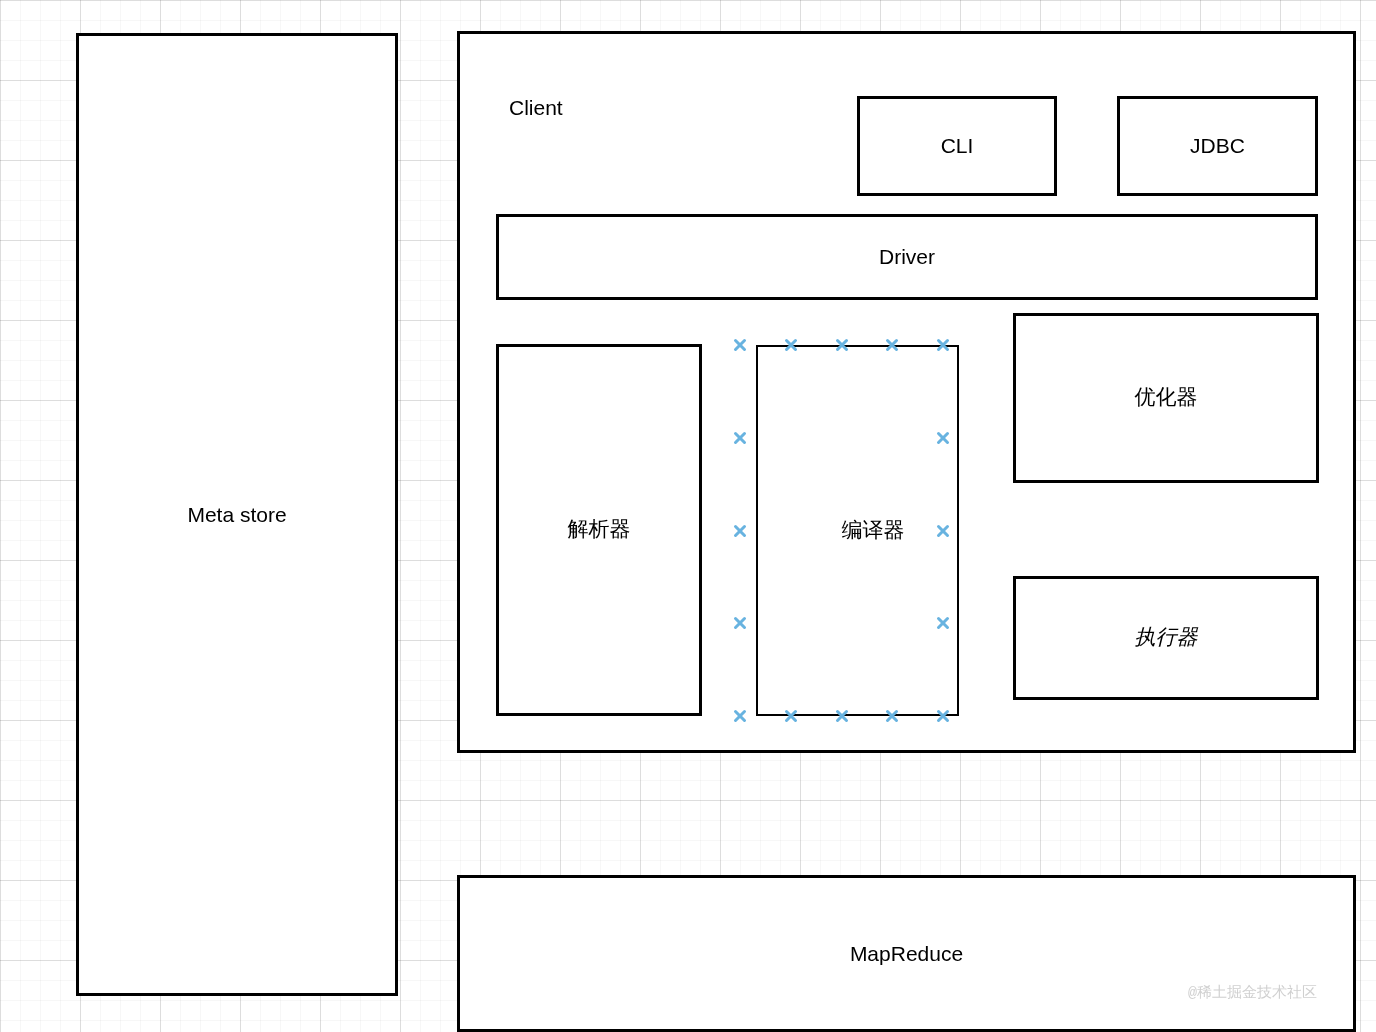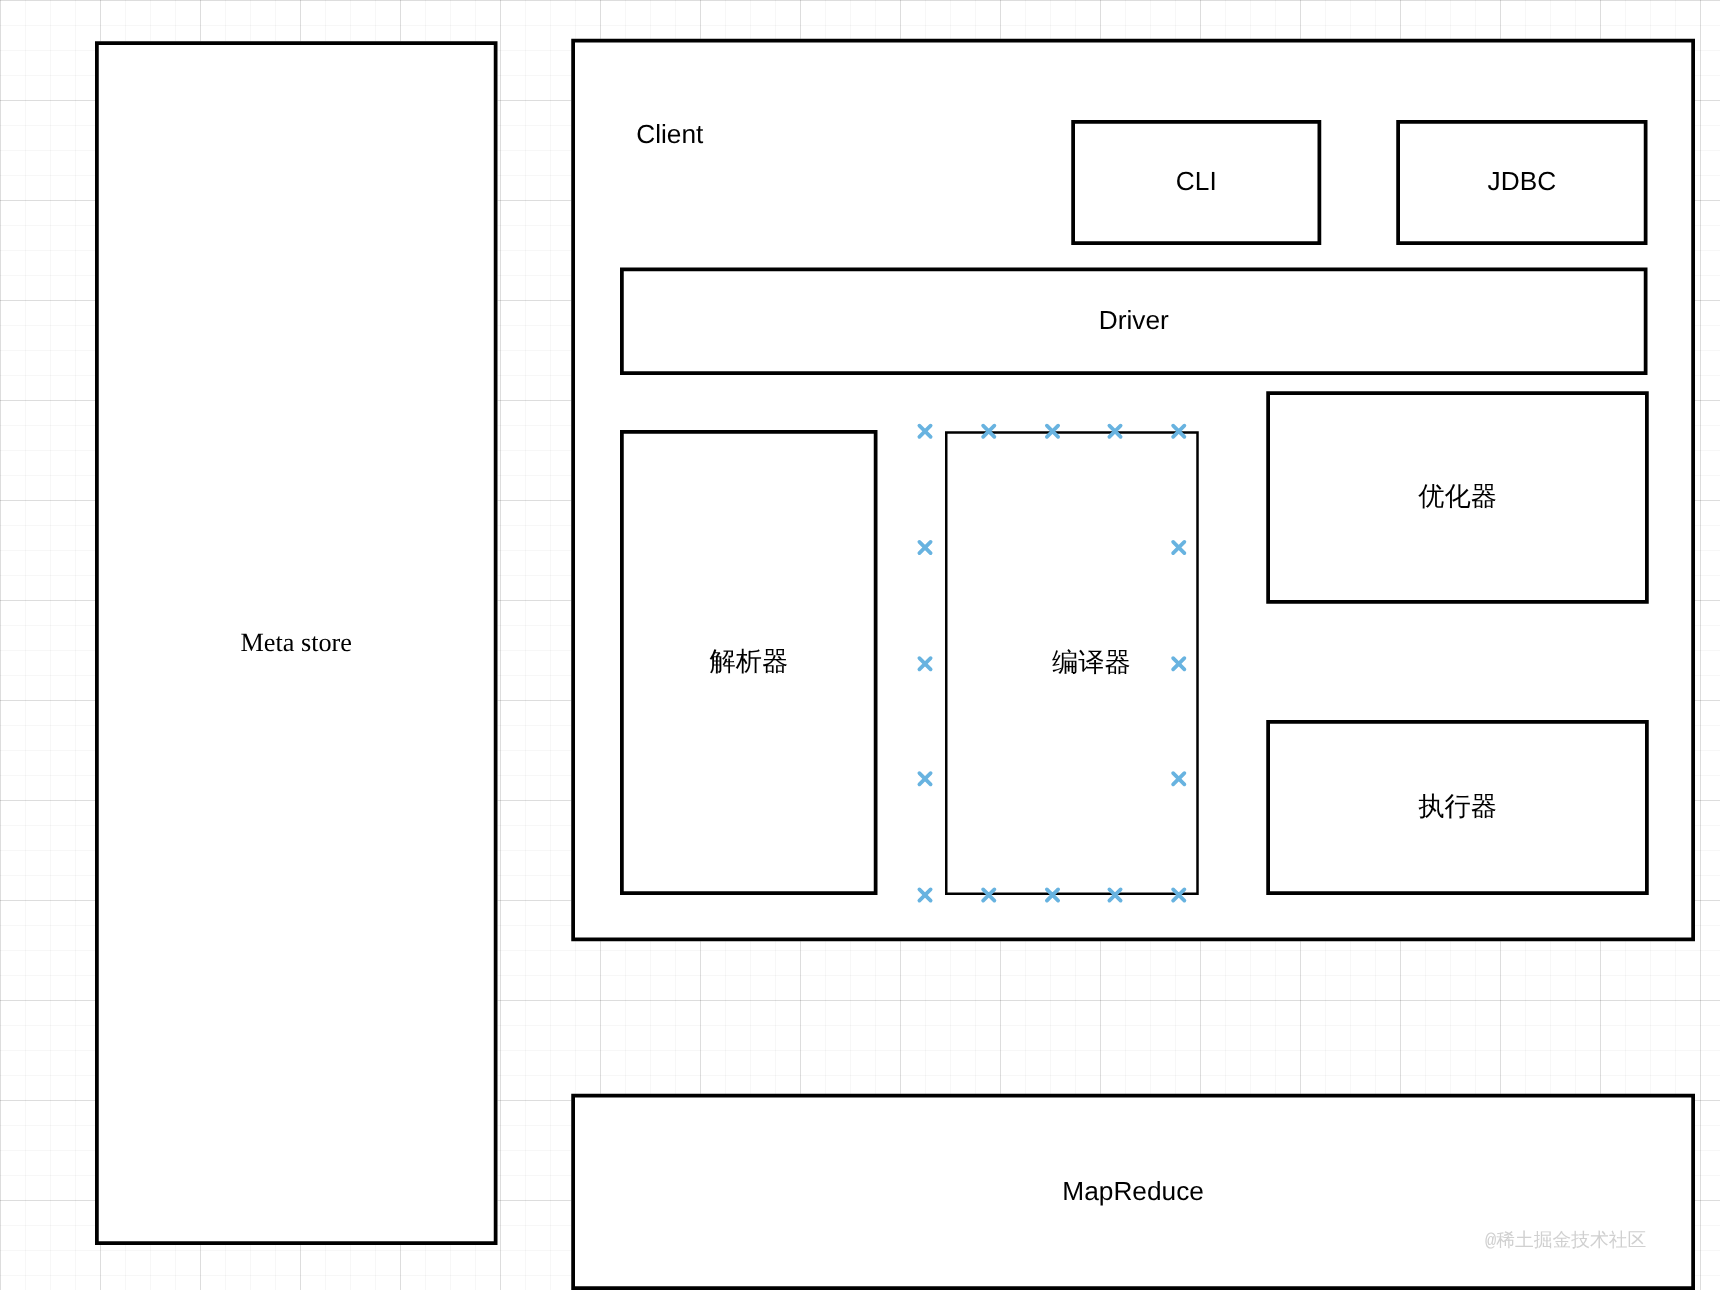--- a/index.html
+++ b/index.html
@@ -83,21 +83,21 @@
     white-space: nowrap;
     user-select: none;
     opacity: 0.85;
   }
 </style>
 </head>
 <body>
 
 <div id="canvas">
 
-  <div class="node" style="left: 60px; top: 33px; width: 322px; height: 963px; font-family: Liberation Serif, serif;">
+  <div class="node" style="left: 60px; top: 33px; width: 322px; height: 963px;">
     <span class="label">Meta store</span>
   </div>
 
   <div class="node" style="justify-content: flex-start; align-items: flex-start; left: 441px; top: 31px; width: 899px; height: 722px;"></div>
   <div class="free-text" style="left: 509px; top: 96px;">Client</div>
 
   <div class="node" style="left: 841px; top: 96px; width: 200px; height: 100px;">
     <span class="label">CLI</span>
   </div>
 
@@ -114,21 +114,21 @@
   </div>
 
   <div class="node selected" style="left: 740px; top: 345px; width: 203px; height: 371px; padding-left: 31px;">
     <span class="label cjk">编译器</span>
   </div>
 
   <div class="node" style="left: 997px; top: 313px; width: 306px; height: 170px;">
     <span class="label cjk">优化器</span>
   </div>
 
-  <div class="node" style="left: 997px; top: 576px; width: 306px; height: 140px;">
+  <div class="node" style="left: 997px; top: 576px; width: 306px; height: 124px; font-style: italic;">
     <span class="label cjk">执行器</span>
   </div>
 
   <div class="node" style="left: 441px; top: 875px; width: 899px; height: 157px;">
     <span class="label">MapReduce</span>
   </div>
 
   <div class="handles" id="handles-layer">
       <div class="handle" style="left: 740px; top: 345px;">
         <svg width="14" height="14" viewBox="0 0 14 14">

